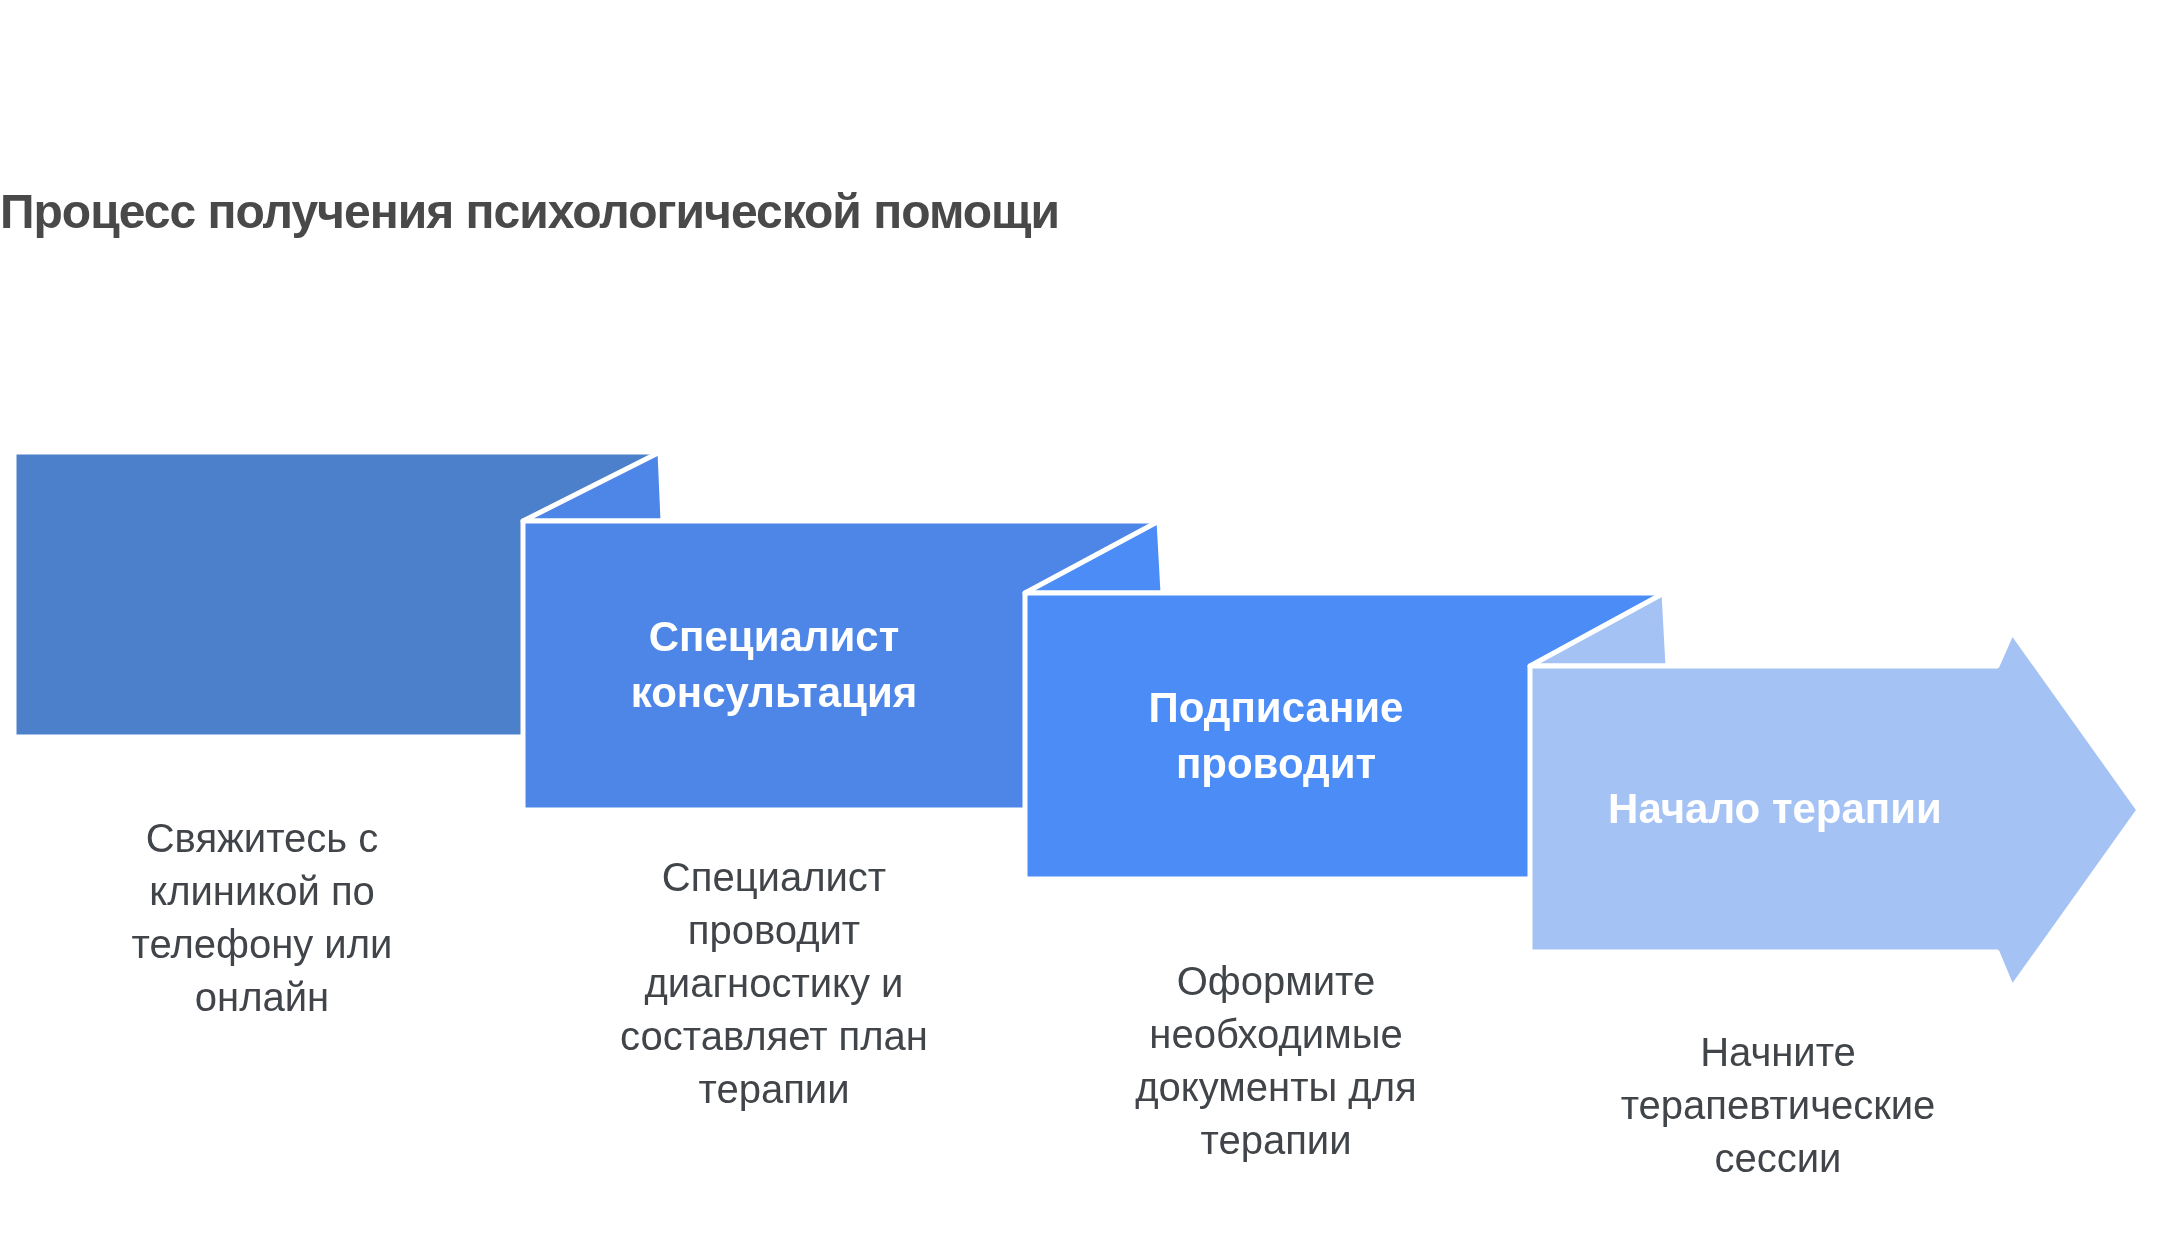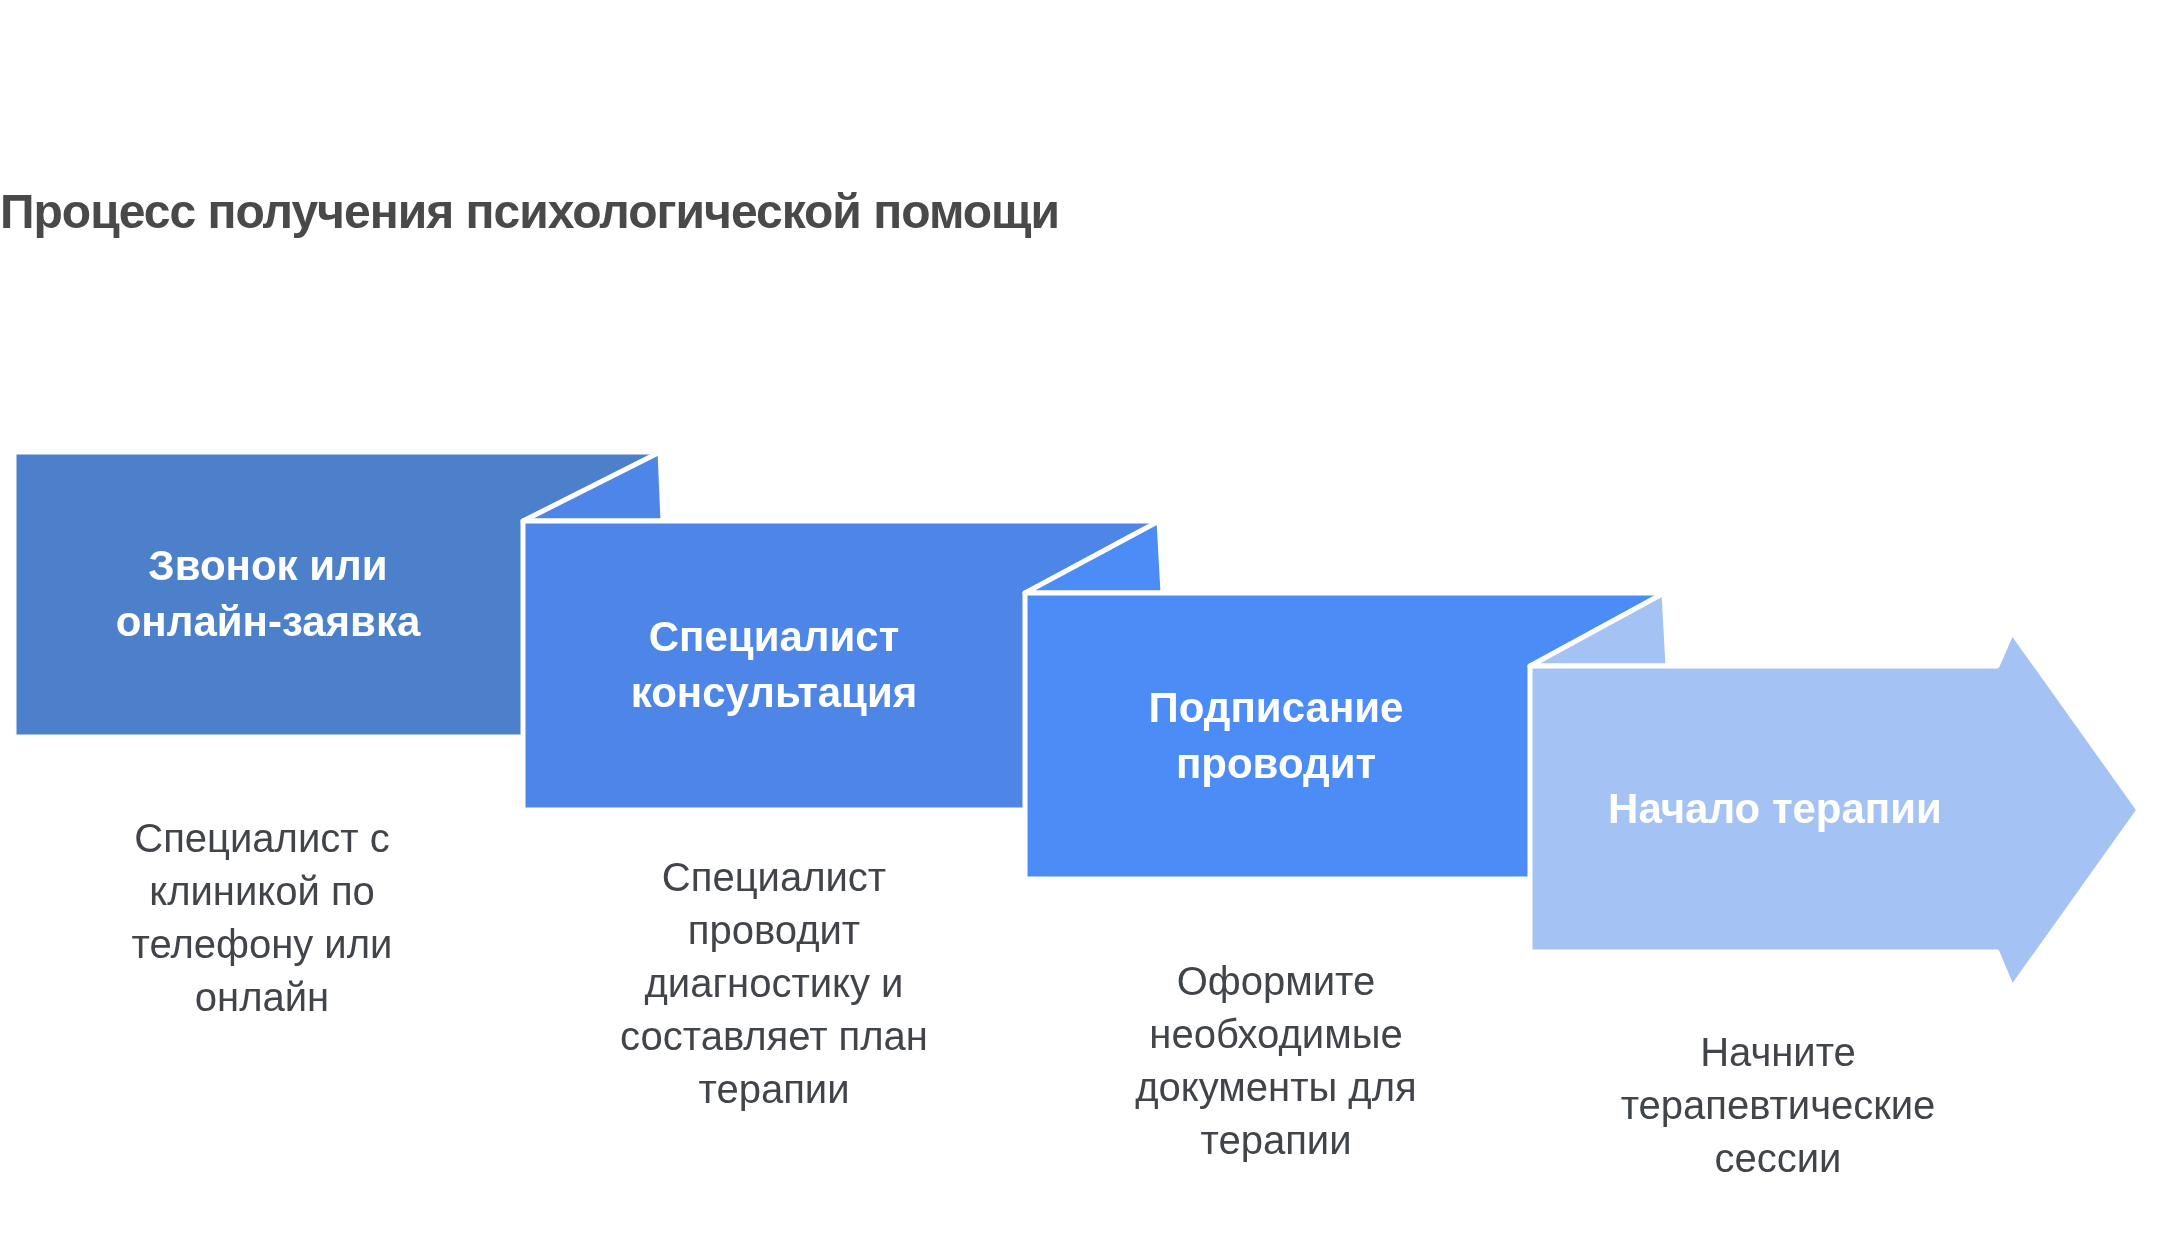--- a/index.html
+++ b/index.html
@@ -81,29 +81,27 @@
     <polygon points="523,521 660,452 663,521" stroke="#ffffff" stroke-width="5" stroke-linejoin="round" fill="#4d86e6"></polygon>
     <rect x="523" y="521" width="640" height="289" stroke="#ffffff" stroke-width="5" stroke-linejoin="round" fill="#4d86e6"></rect>
 
     <polygon points="1025,593 1159,521 1163,593" stroke="#ffffff" stroke-width="5" stroke-linejoin="round" fill="#4b8cf6"></polygon>
     <rect x="1025" y="593" width="643" height="286" stroke="#ffffff" stroke-width="5" stroke-linejoin="round" fill="#4b8cf6"></rect>
 
     <polygon points="1530,666 1664,593 1668,666" stroke="#ffffff" stroke-width="5" stroke-linejoin="round" fill="#a5c2f4"></polygon>
     <polygon points="1530,666 1997,666 2012,632 2139,810 2012,988 1997,952 1530,952" stroke="#ffffff" stroke-width="5" stroke-linejoin="round" fill="#a5c2f4"></polygon>
   </svg>
 
-  <div class="step-label label-1">Звонок или
-онлайн-заявка</div>
   <div class="step-label label-2">Специалист
 консультация</div>
   <div class="step-label label-3">Подписание
 проводит</div>
   <div class="step-label label-4">Начало терапии</div>
 
-  <div class="step-desc desc-1">Специалист с
+  <div class="step-desc desc-1">Свяжитесь с
 клиникой по
 телефону или
 онлайн</div>
   <div class="step-desc desc-2">Специалист
 проводит
 диагностику и
 составляет план
 терапии</div>
   <div class="step-desc desc-3">Оформите
 необходимые

